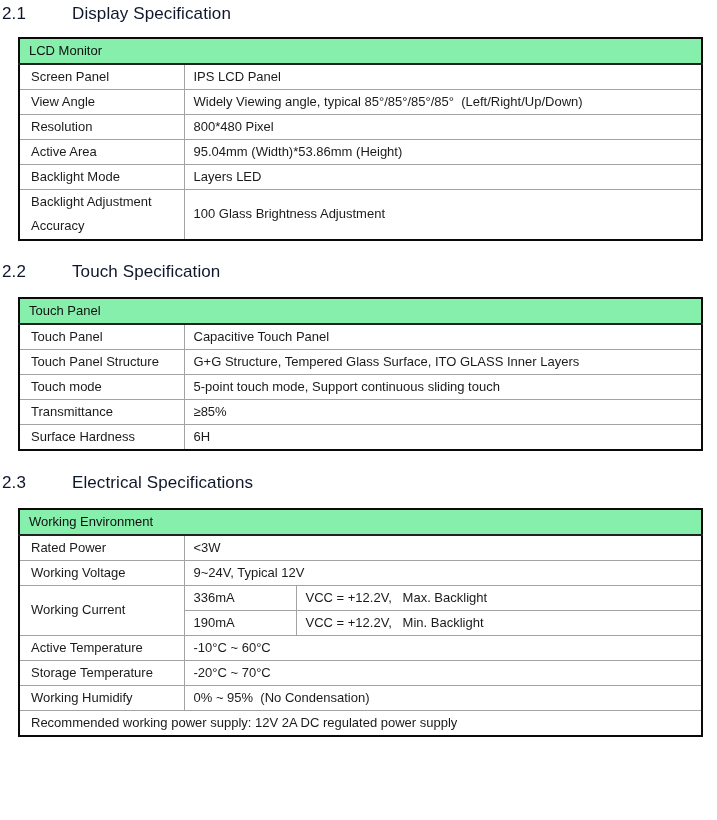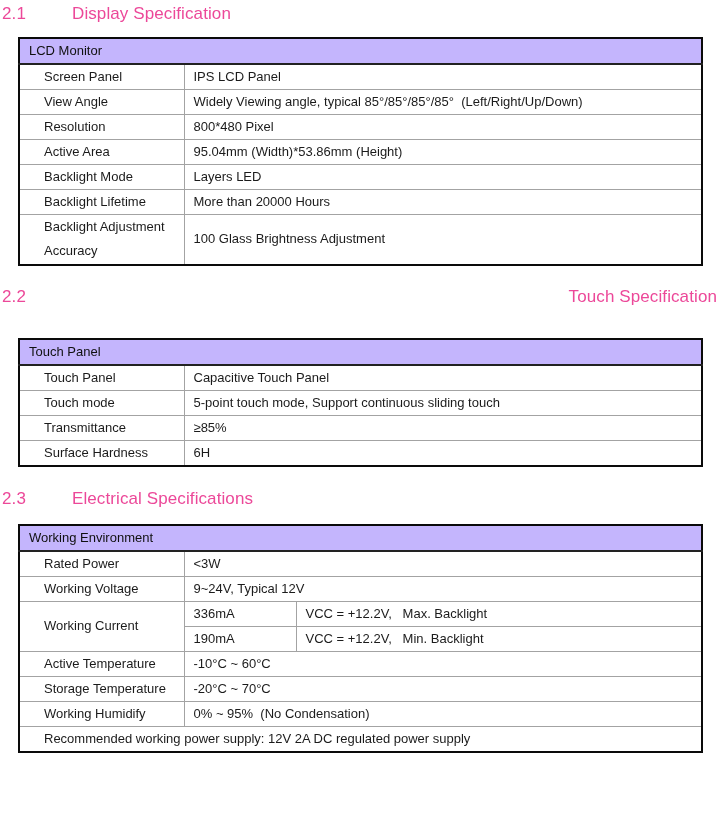--- a/index.html
+++ b/index.html
@@ -9,48 +9,48 @@
     width: 717px;
     font-family: "Liberation Sans", "DejaVu Sans", sans-serif;
     color: #1b1b1b;
   }
   .page { width: 717px; padding-top: 4px; }
 
   .section-heading {
     display: flex;
     align-items: baseline;
     font-size: 17px;
-    color: #ec4899;
+    color: #0f172a;
     padding-left: 2px;
     letter-spacing: 0.1px;
   }
   .section-heading .sec-num { width: 70px; flex: none; }
   .h1 { margin: 0 0 13px 0; }
-  .h2 { margin: 21px 0 31px 0; justify-content: space-between; }
+  .h2 { margin: 21px 0 15px 0; }
   .h3 { margin: 22px 0 15px 0; }
 
   table.spec {
     border-collapse: collapse;
     table-layout: fixed;
     width: 685px;
     margin-left: 18px;
     border: 2px solid #0a0a0a;
   }
   table.spec td {
     border: 1px solid #a3a3a3;
     font-size: 13px;
     line-height: 24px;
     height: 25px;
     padding: 0 4px 0 9px;
     white-space: pre-wrap;
     vertical-align: middle;
   }
-  table.spec td.label { padding-left: 24px; }
+  table.spec td.label { padding-left: 11px; }
   table.spec tr.thead td {
-    background: #c4b5fd;
+    background: #86efac;
     color: #101010;
     height: 23px;
     border: 1px solid #3AB49E;
     border-bottom: 2px solid #222222;
     font-size: 13px;
   }
   tr.tall td { height: 50px; }
   td.wrap2 { line-height: 25px; }
 
   col.c-label { width: 165px; }
@@ -88,24 +88,20 @@
       <td>800*480 Pixel</td>
     </tr>
     <tr>
       <td class="label">Active Area</td>
       <td>95.04mm (Width)*53.86mm (Height)</td>
     </tr>
     <tr>
       <td class="label">Backlight Mode</td>
       <td>Layers LED</td>
     </tr>
-    <tr>
-      <td class="label">Backlight Lifetime</td>
-      <td>More than 20000 Hours</td>
-    </tr>
     <tr class="tall">
       <td class="label wrap2">Backlight Adjustment Accuracy</td>
       <td>100 Glass Brightness Adjustment</td>
     </tr>
   </tbody>
     </table>
 
   <div class="section-heading h2">
     <span class="sec-num">2.2</span>
     <span class="sec-title">Touch Specification</span>
@@ -116,20 +112,24 @@
         <col class="c-label">
         <col>
       </colgroup>
     <tbody>
         <tr class="thead">
       <td colspan="2">Touch Panel</td>
     </tr>
     <tr>
       <td class="label">Touch Panel</td>
       <td>Capacitive Touch Panel</td>
+    </tr>
+    <tr>
+      <td class="label">Touch Panel Structure</td>
+      <td>G+G Structure, Tempered Glass Surface, ITO GLASS Inner Layers</td>
     </tr>
     <tr>
       <td class="label">Touch mode</td>
       <td>5-point touch mode, Support continuous sliding touch</td>
     </tr>
     <tr>
       <td class="label">Transmittance</td>
       <td>≥85%</td>
     </tr>
     <tr>

